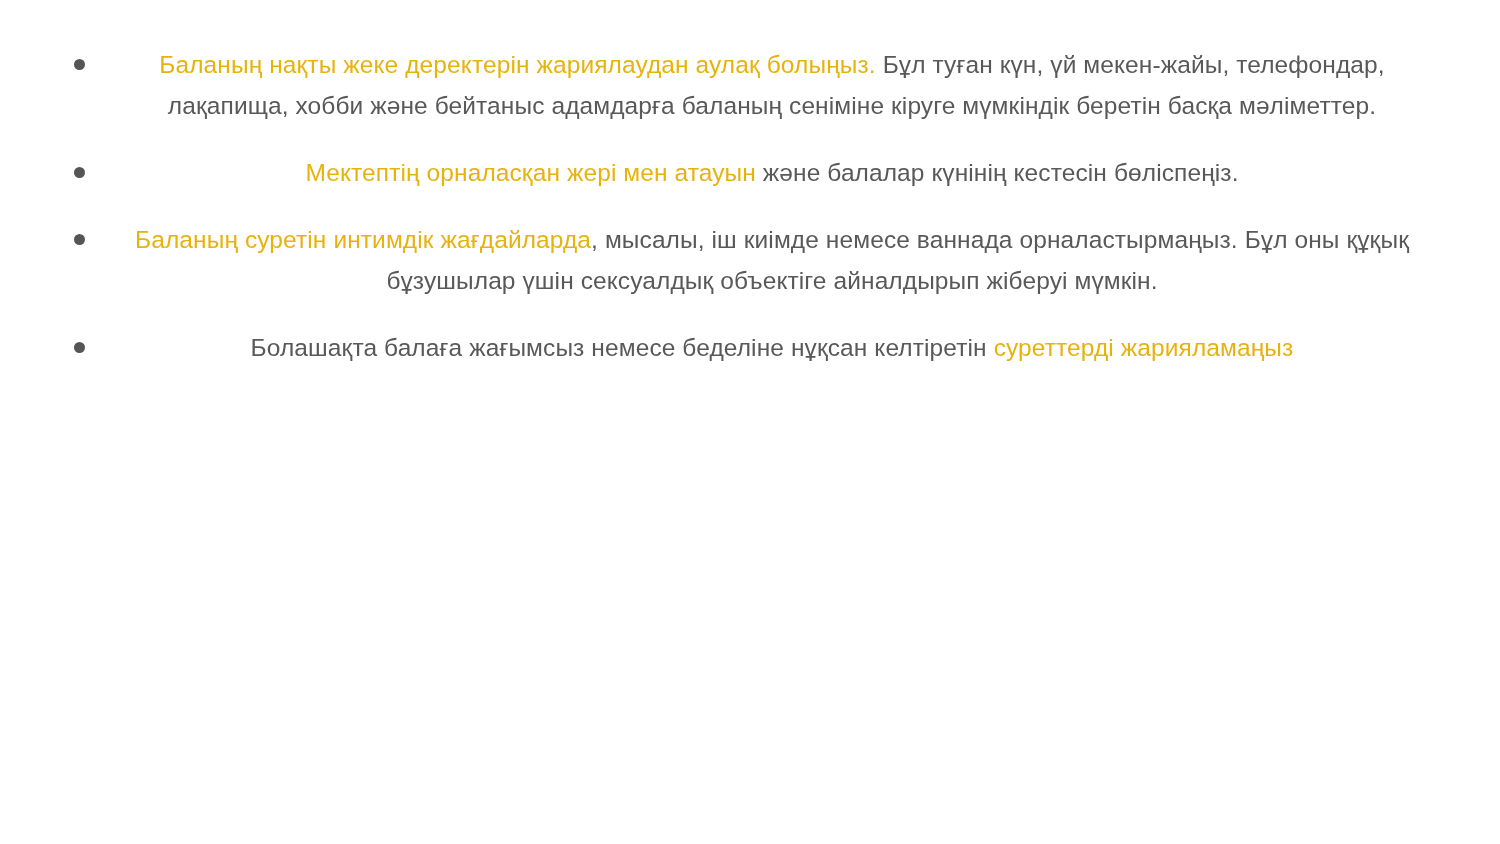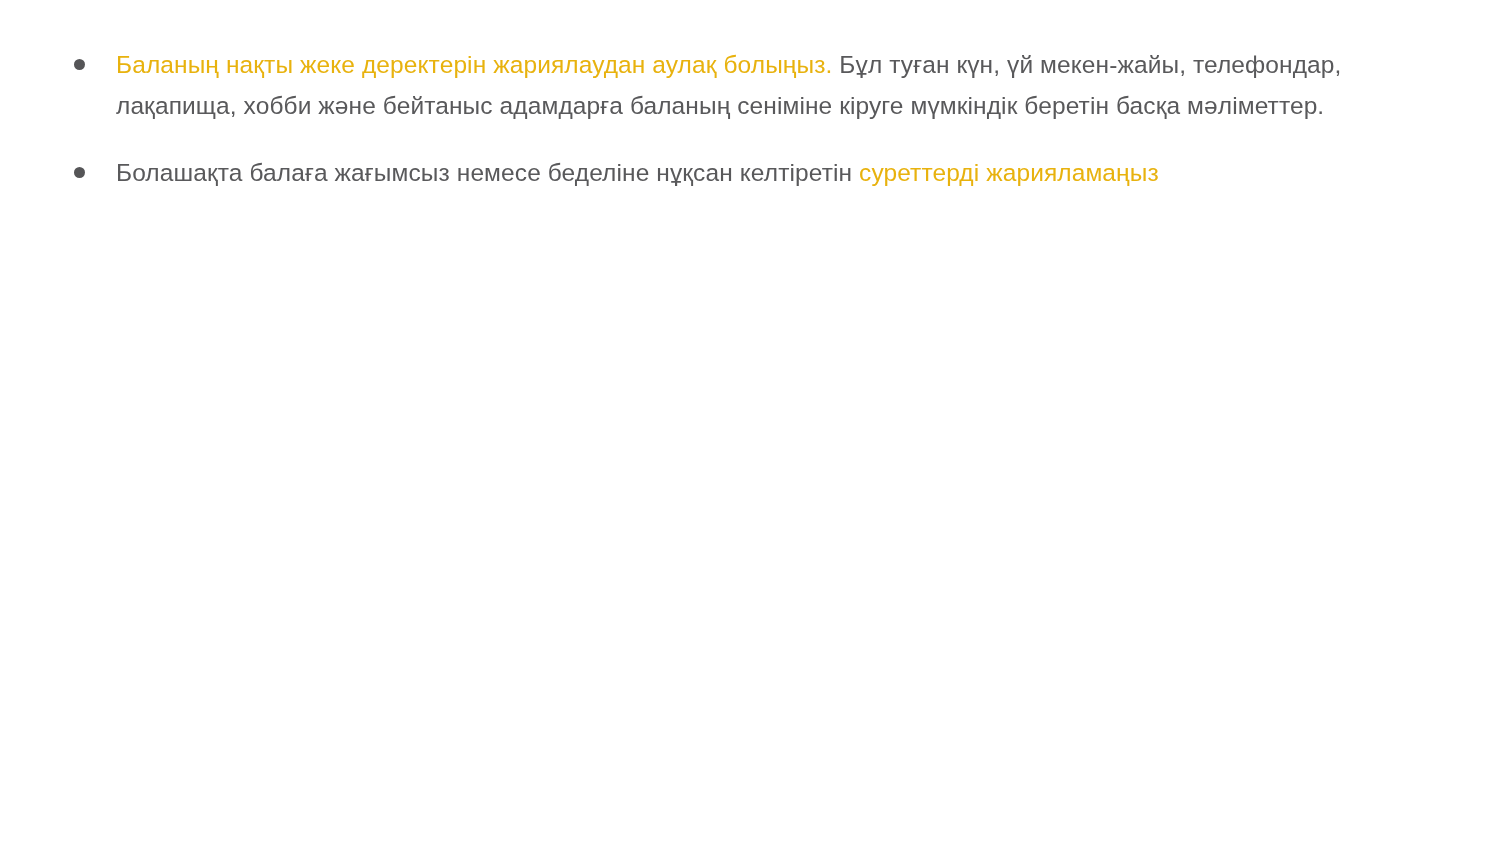--- a/index.html
+++ b/index.html
@@ -13,20 +13,21 @@
     font-family: "Liberation Sans", sans-serif;
     color: #59595b;
     overflow: hidden;
   }
   .slide {
     position: relative;
     width: 1500px;
     height: 612px;
     background: #ffffff;
     box-sizing: border-box;
+    text-align: center;
   }
   .bullet-list {
     position: absolute;
     left: 68px;
     top: 44px;
     width: 1360px;
     margin: 0;
     padding: 0;
     list-style: none;
   }
@@ -63,22 +64,30 @@
 
 <div class="slide">
 
   <ul class="bullet-list">
 
     <li class="bullet-item">
       <span class="dot"></span>
       <span class="accent">Баланың нақты жеке деректерін жариялаудан аулақ болыңыз.</span><span class="plain"> Бұл туған күн, үй мекен-жайы, телефондар, лақапища, хобби және бейтаныс адамдарға баланың сеніміне кіруге мүмкіндік беретін басқа мәліметтер.</span>
     </li>
 
+    <li class="bullet-item">
+      <span class="dot"></span>
+      <span class="accent">Мектептің орналасқан жері мен атауын</span><span class="plain"> және балалар күнінің кестесін бөліспеңіз.</span>
+    </li>
 
 
+    <li class="bullet-item">
+      <span class="dot"></span>
+      <span class="accent">Баланың суретін интимдік жағдайларда</span><span class="plain">, мысалы, іш киімде немесе ваннада орналастырмаңыз. Бұл оны құқық бұзушылар үшін сексуалдық объектіге айналдырып жіберуі мүмкін.</span>
+    </li>
 
     <li class="bullet-item">
       <span class="dot"></span>
       <span class="plain">Болашақта балаға жағымсыз немесе беделіне нұқсан келтіретін </span><span class="accent">суреттерді жарияламаңыз</span>
     </li>
 
   </ul>
 
 </div>
 

